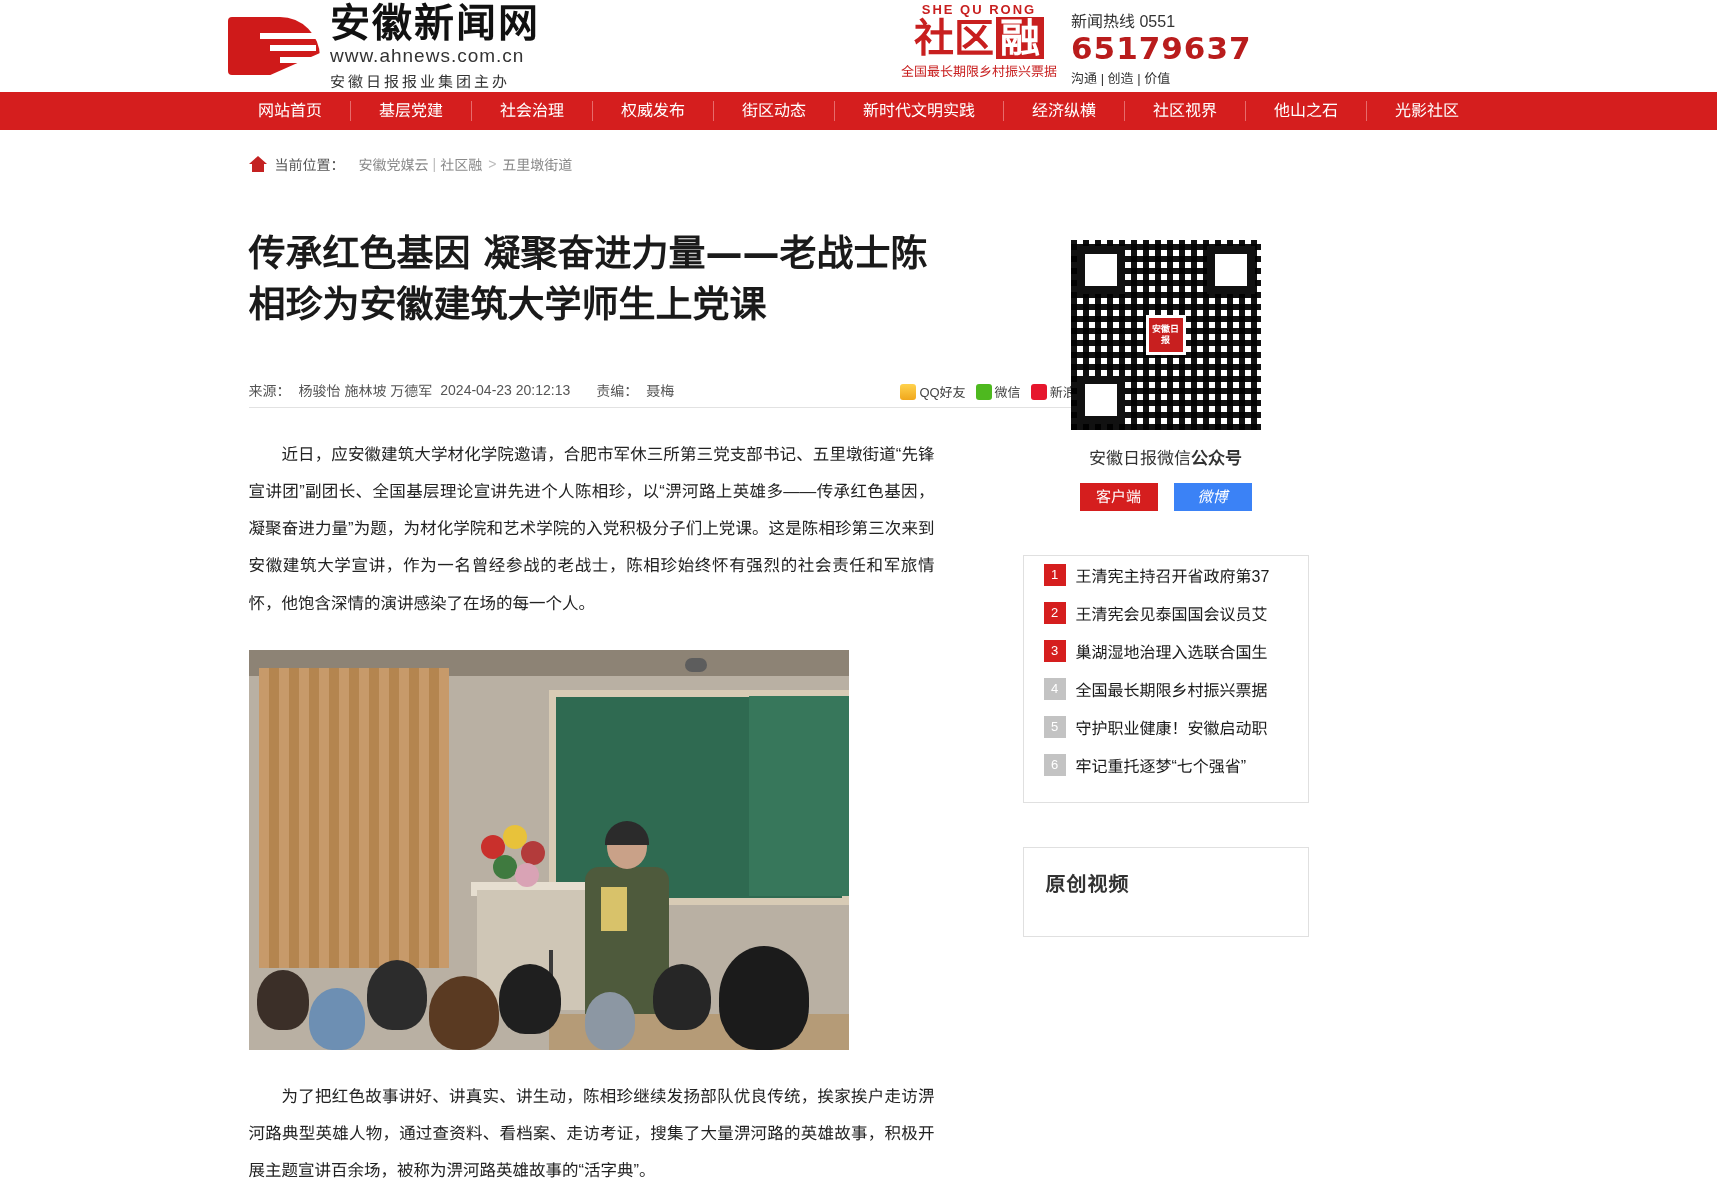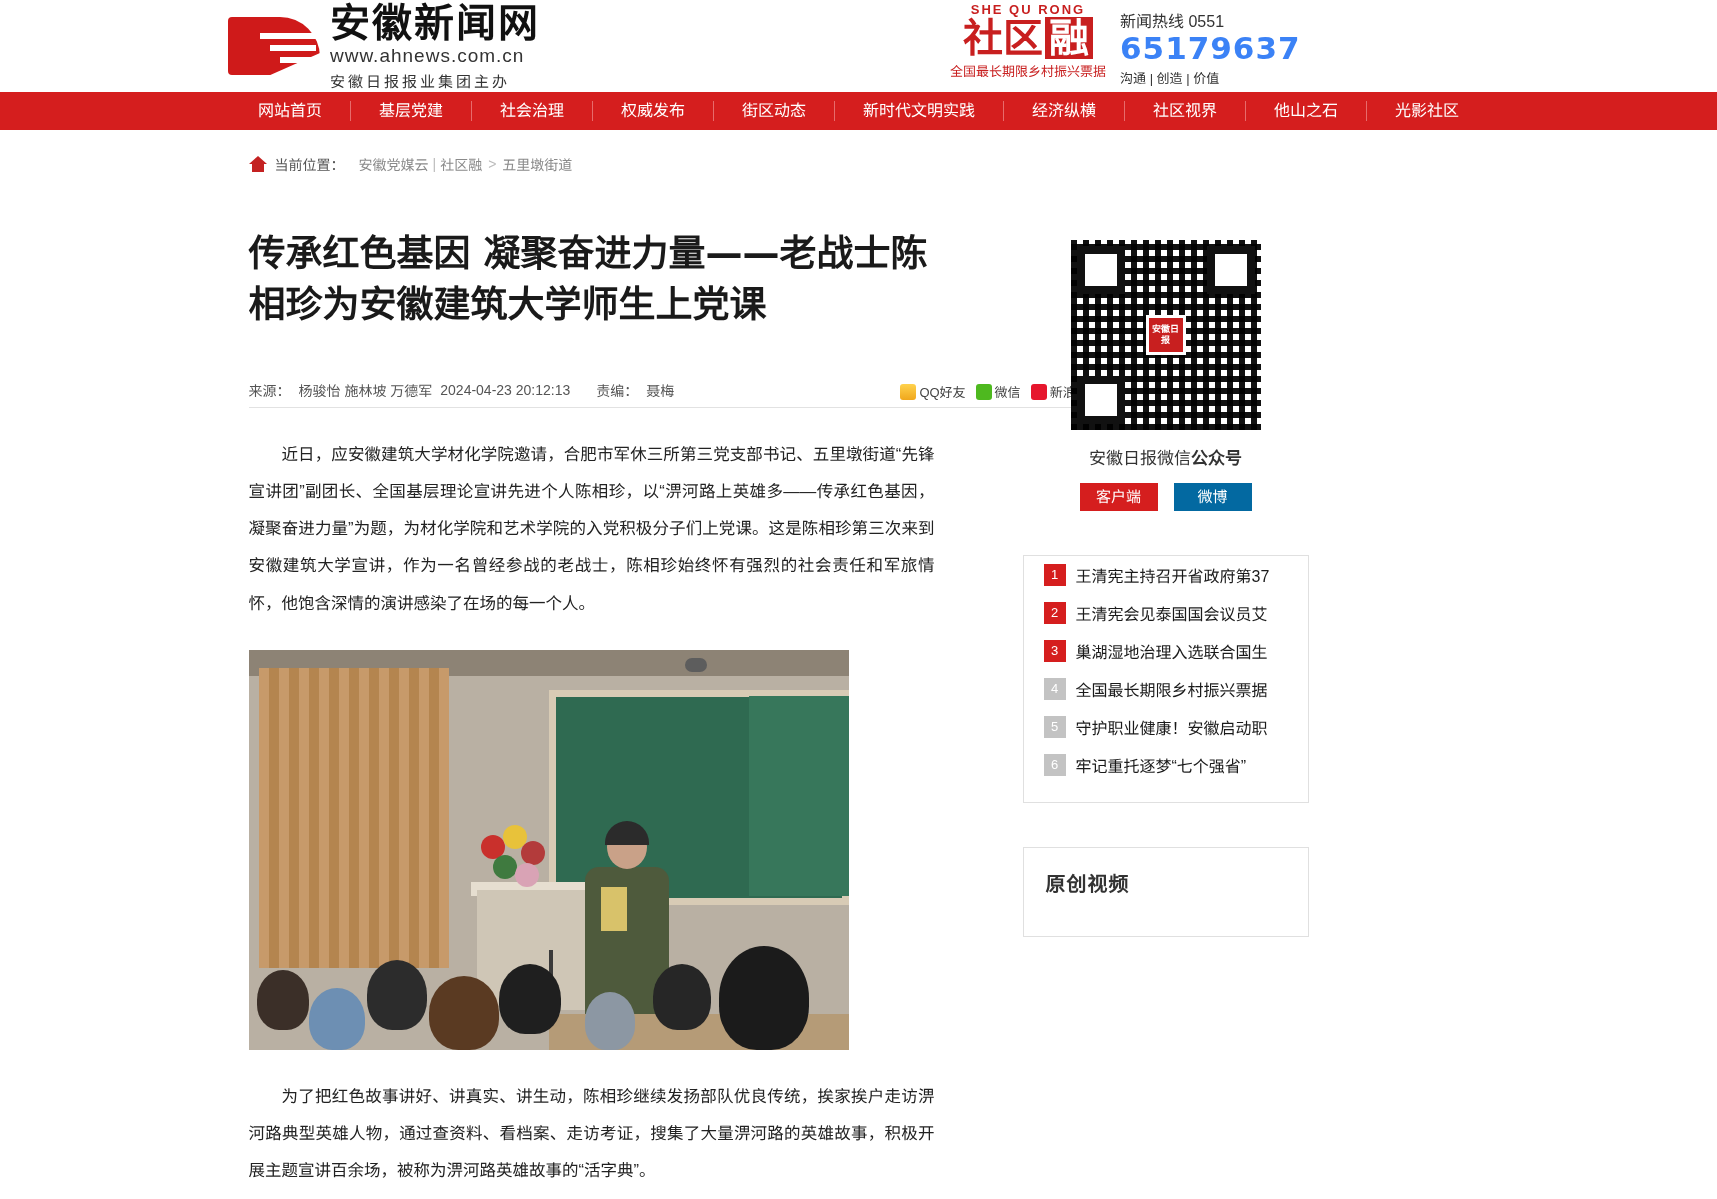--- a/index.html
+++ b/index.html
@@ -63,21 +63,21 @@
   }
   .logo-text .sub {
     font-size: 15px;
     color: #333;
     letter-spacing: 3px;
     margin-top: 3px;
   }
 
   .banner-block {
     position: absolute;
-    left: 950px;
+    left: 901px;
     top: 2px;
     display: flex;
     align-items: flex-start;
   }
   .shequ {
     text-align: center;
     margin-right: 14px;
   }
   .shequ .pinyin {
     font-size: 13px; color: #c81f1f; letter-spacing: 2px; font-weight: bold;
@@ -90,21 +90,21 @@
     display: inline-block;
     background: #c81f1f;
     color: #fff;
     padding: 0 4px;
     margin-left: 2px;
   }
   .shequ .tag { font-size: 13px; color: #c81f1f; margin-top: 2px; }
   .hotline { padding-top: 6px; }
   .hotline .hl-label { font-size: 16px; color: #333; }
   .hotline .hl-num {
-    font-size: 31px; color: #3b82f6; font-weight: bold; letter-spacing: 1px;
+    font-size: 31px; color: #b91c1c; font-weight: bold; letter-spacing: 1px;
     font-family: "DejaVu Sans", "Liberation Sans", sans-serif;
     line-height: 1.05;
   }
   .hotline .hl-sub { font-size: 13px; color: #333; margin-top: 3px; }
 
   
   .nav {
     background: #d51e1e;
     height: 38px;
     display: flex;
@@ -284,21 +284,21 @@
     justify-content: center; text-align: center; font-weight: bold;
   }
   .qr-cap { margin-top: 14px; font-size: 17px; color: #333; }
   .qr-cap b { font-weight: bold; }
   .qr-btns { margin-top: 14px; display: flex; justify-content: center; gap: 16px; }
   .qr-btns a {
     display: inline-block; width: 78px; height: 28px; line-height: 28px;
     color: #fff; font-size: 15px; text-decoration: none; text-align: center;
   }
   .btn-red { background: #d51e1e; }
-  .btn-orange { background: #0369a1; }
+  .btn-orange { background: #3b82f6; font-style: italic; }
 
   .panel {
     border: 1px solid #e0e0e0;
     margin-top: 44px;
     width: 286px;
     background: #fff;
   }
   .panel-head {
     font-size: 20px; color: #333; padding: 20px 22px 14px 22px;
     font-weight: bold;

